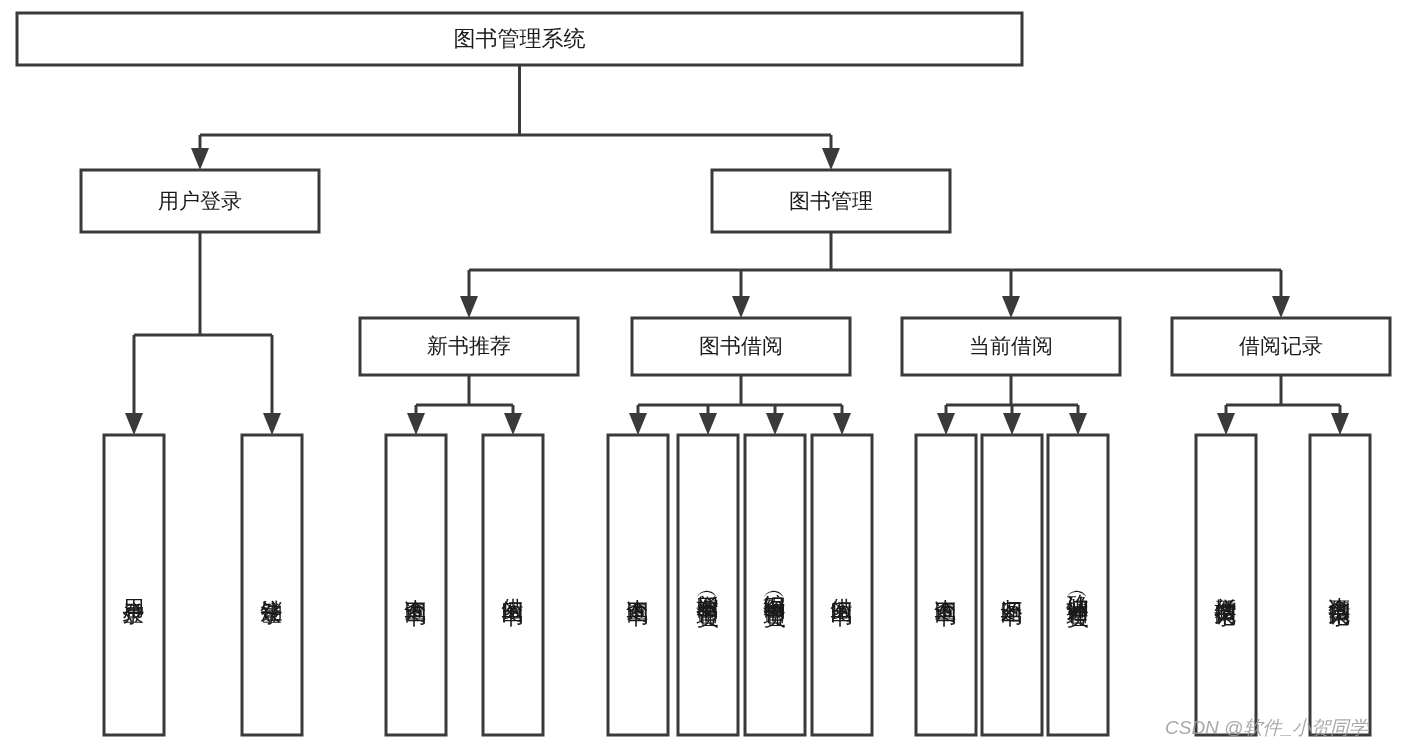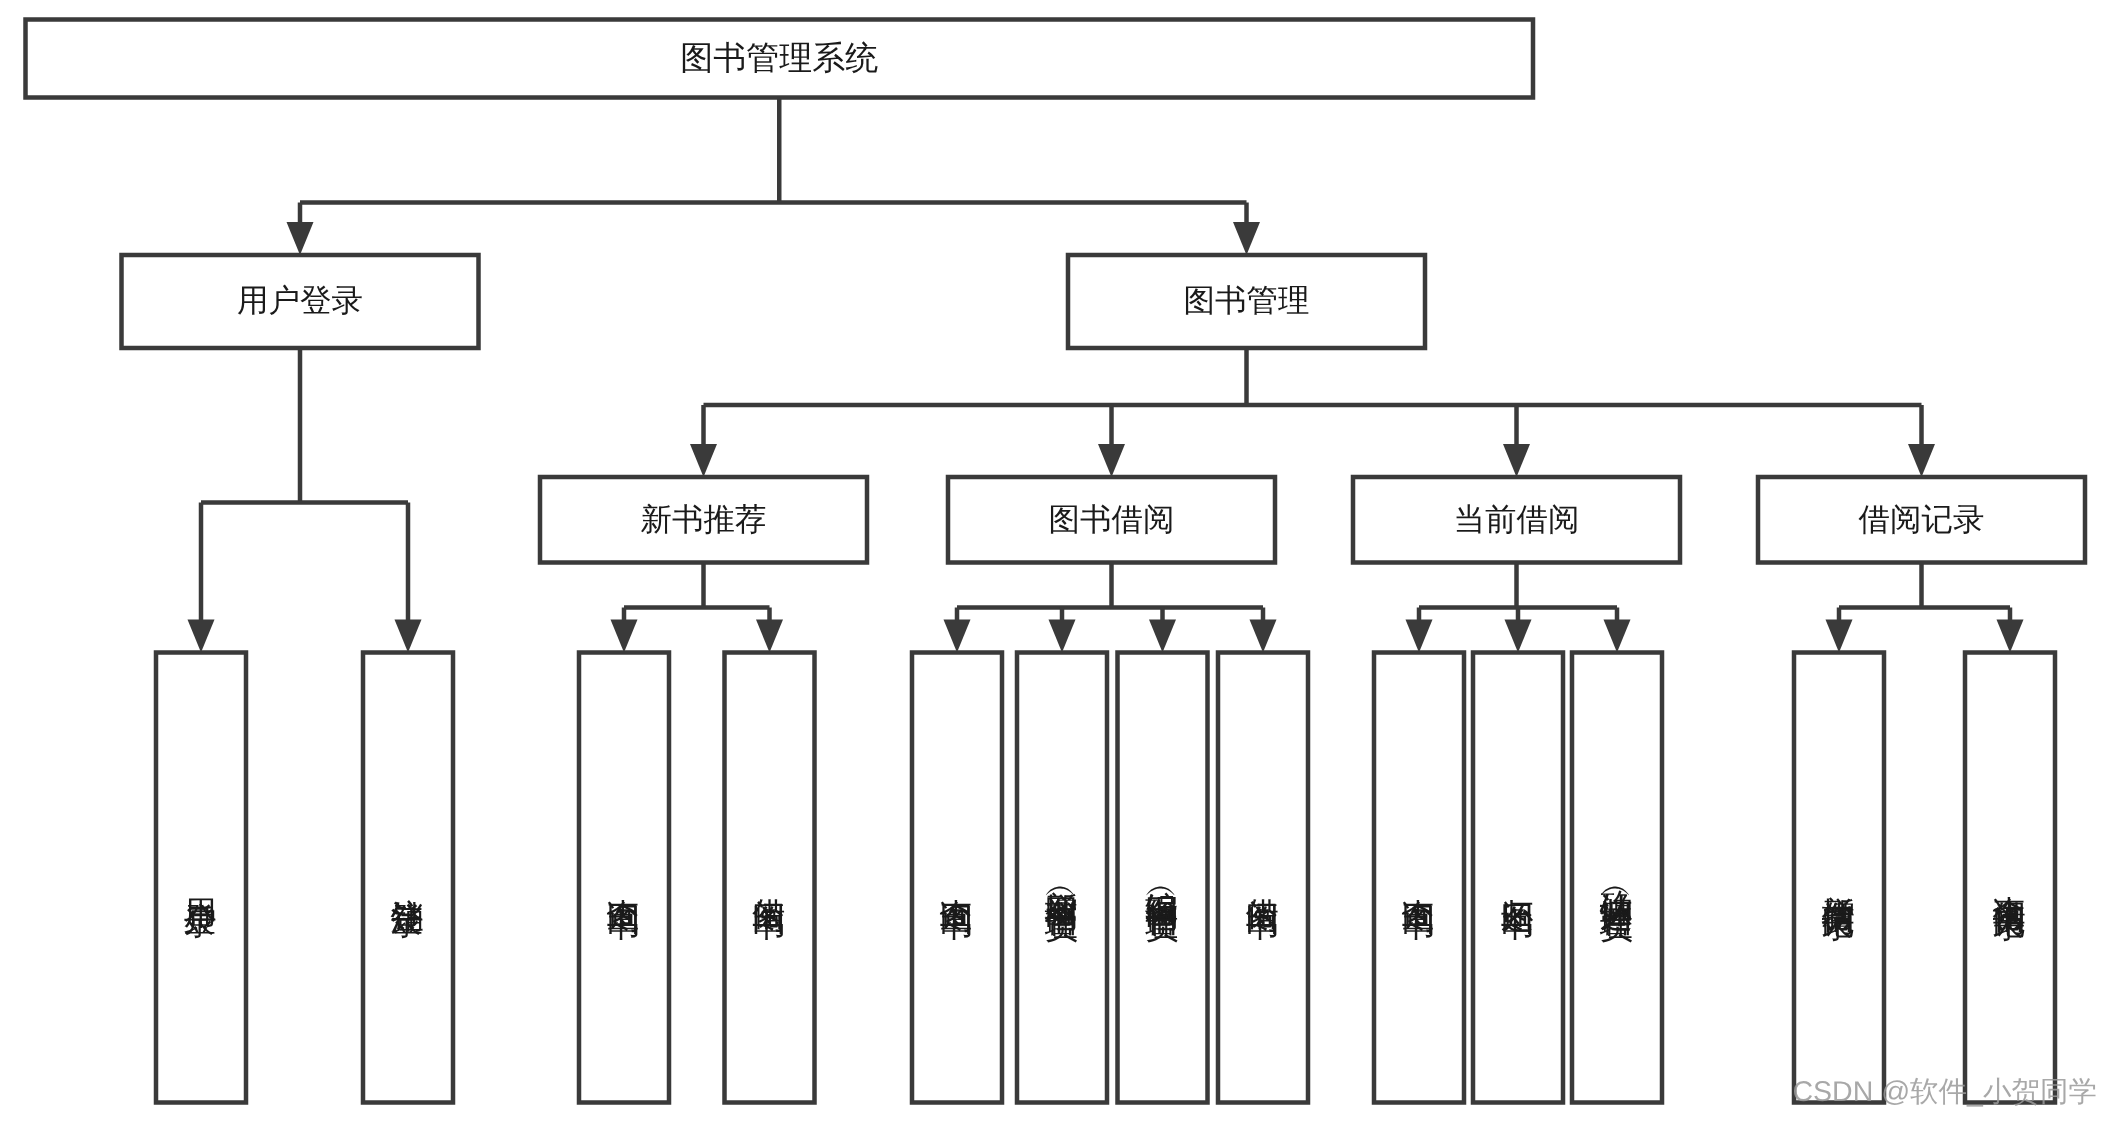--- a/index.html
+++ b/index.html
@@ -185,15 +185,15 @@
       <div class="leaf-label" style="left: 678px; top: 435px; width: 60px; height: 300px;">新增图书（管理员）</div>
       <div class="leaf-label" style="left: 745px; top: 435px; width: 60px; height: 300px;">编辑图书（管理员）</div>
       <div class="leaf-label" style="left: 812px; top: 435px; width: 60px; height: 300px;">借阅图书</div>
       <div class="leaf-label" style="left: 916px; top: 435px; width: 60px; height: 300px;">查询图书</div>
       <div class="leaf-label" style="left: 982px; top: 435px; width: 60px; height: 300px;">归还图书</div>
       <div class="leaf-label" style="left: 1048px; top: 435px; width: 60px; height: 300px;">确认归还（管理员）</div>
       <div class="leaf-label" style="left: 1196px; top: 435px; width: 60px; height: 300px;">新增借阅记录</div>
       <div class="leaf-label" style="left: 1310px; top: 435px; width: 60px; height: 300px;">查询借阅记录</div>
     </div>
 
-  <div class="watermark" style="left: 1195px; top: 715px;">CSDN @软件_小贺同学</div>
+  <div class="watermark" style="left: 1165px; top: 715px; font-style: italic;">CSDN @软件_小贺同学</div>
 
 </div>
 
 </body></html>

